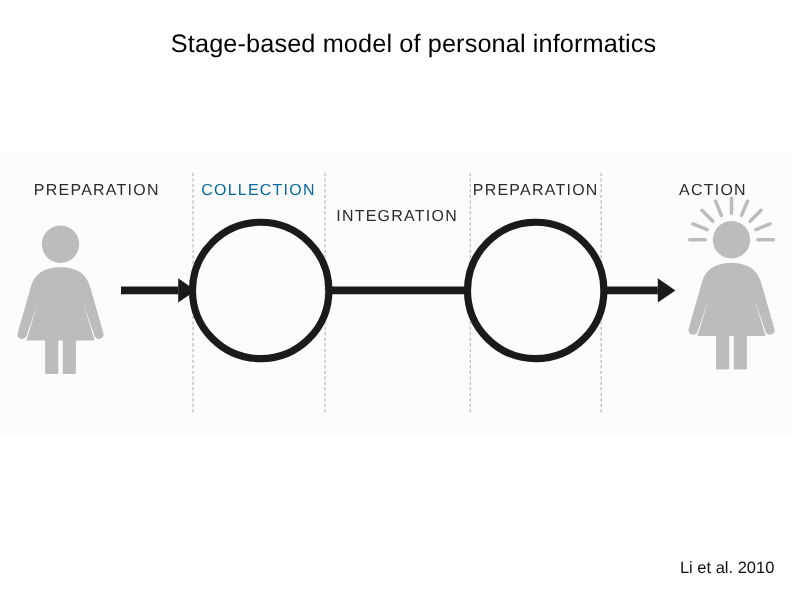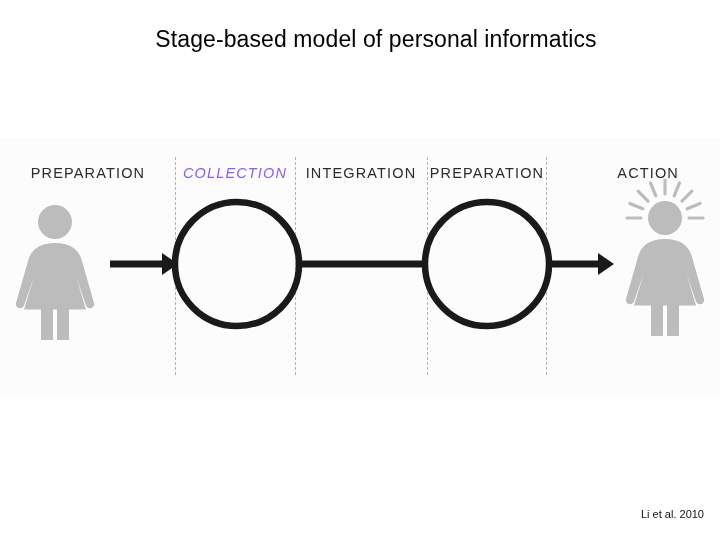--- a/index.html
+++ b/index.html
@@ -72,37 +72,37 @@
     height: 540px;
     pointer-events: none;
   }
 
   
   #citation {
     position: absolute;
     right: 16px;
     top: 508px;
     font-family: "Liberation Sans", sans-serif;
-    font-size: 11px;
+    font-size: 15px;
     font-weight: 400;
     color: #111111;
     white-space: nowrap;
     text-align: center;
   }
 </style>
 </head>
 <body>
 
 <div id="slide-title">Stage-based model of personal informatics</div>
 
 <div id="diagram-panel" style="background: rgb(252, 252, 252);"></div>
 
 <div class="stage-label" style="left: -2px; width: 180px; color: rgb(43, 43, 43);">PREPARATION</div>
-<div class="stage-label" style="left: 145px; width: 180px; color: #8b5cf6; font-style: italic;">COLLECTION</div>
-<div class="stage-label" style="left: 271px; width: 180px; color: rgb(43, 43, 43);">INTEGRATION</div>
+<div class="stage-label" style="left: 145px; width: 180px; color: #0369a1;">COLLECTION</div>
+<div class="stage-label" style="left: 271px; width: 180px; color: rgb(43, 43, 43); margin-top: 24px;">INTEGRATION</div>
 <div class="stage-label" style="left: 397px; width: 180px; color: rgb(43, 43, 43);">PREPARATION</div>
 <div class="stage-label" style="left: 499px; width: 180px; color: rgb(43, 43, 43); text-align: right;">ACTION</div>
 
 <div class="stage-divider" style="left: 175px; border-left-color: rgb(179, 179, 179);"></div>
 <div class="stage-divider" style="left: 295px; border-left-color: rgb(179, 179, 179);"></div>
 <div class="stage-divider" style="left: 427px; border-left-color: rgb(179, 179, 179);"></div>
 <div class="stage-divider" style="left: 546px; border-left-color: rgb(179, 179, 179);"></div>
 
 <svg id="diagram-svg" viewBox="0 0 720 540">
 

